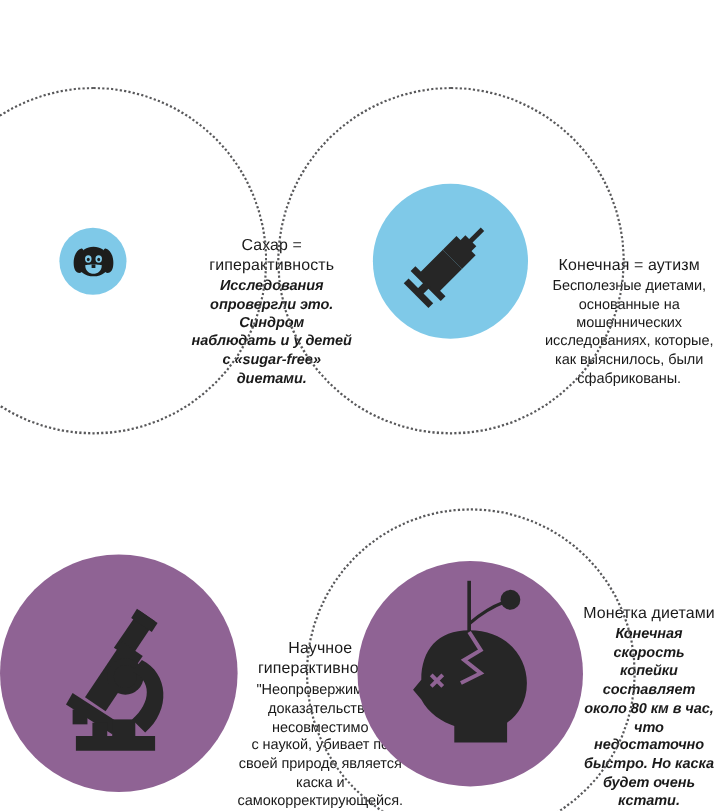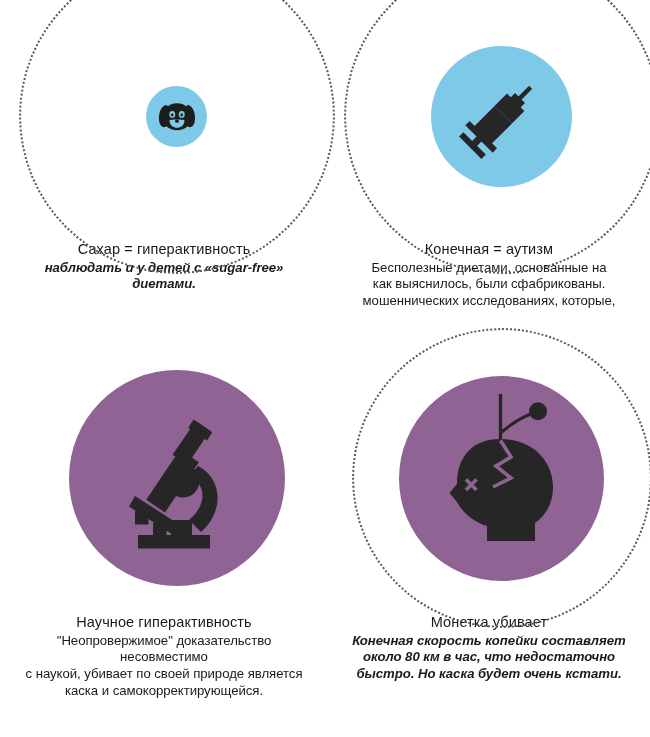--- a/index.html
+++ b/index.html
@@ -19,23 +19,21 @@
     width: 650px;
     height: 737px;
     display: grid;
     grid-template-columns: 325px 325px;
     grid-template-rows: 353px 384px;
   }
 
   .panel {
     position: relative;
     display: flex;
-    flex-direction: column;
-    align-items: flex-start;
-    margin-left: 14px;
+    align-items: flex-end;
   }
 
   
   .stage {
     position: relative;
     width: 325px;
     display: flex;
     align-items: center;
     justify-content: center;
   }
@@ -127,20 +125,21 @@
             <ellipse cx="38" cy="35" rx="3.4" ry="4"></ellipse>
             <ellipse cx="62" cy="35" rx="3.4" ry="4"></ellipse>
             <rect x="45.6" y="47" width="8.8" height="8" rx="1"></rect>
           </g>
         </svg>
       </div>
     </div>
     <div class="caption cap-tl">
       <p class="title">Сахар = гиперактивность</p>
       <p class="body italic">
+        <span class="line">Исследования опровергли это. Синдром</span>
         <span class="line">наблюдать и у детей с «sugar-free» диетами.</span>
       </p>
     </div>
   </div>
 
   <div class="panel">
     <div class="stage stage-tr">
       <div class="ring ring-tr"></div>
       <div class="disc disc-tr" style="background:#7fc9e8">
         <svg width="88" height="88" viewBox="0 0 100 100">
@@ -160,22 +159,22 @@
 
             <rect x="32" y="94" width="36" height="7"></rect>
           </g>
         </svg>
       </div>
     </div>
     <div class="caption cap-tr">
       <p class="title">Конечная = аутизм</p>
       <p class="body upright">
         <span class="line">Бесполезные диетами, основанные на</span>
+        <span class="line">мошеннических исследованиях, которые,</span>
         <span class="line">как выяснилось, были сфабрикованы.</span>
-        <span class="line">мошеннических исследованиях, которые,</span>
       </p>
     </div>
   </div>
 
   <div class="panel">
     <div class="stage stage-bl">
       <div class="disc disc-bl" style="background:#8f6394">
         <svg width="150" height="150" viewBox="0 0 100 100">
           <g fill="#262626">
 
@@ -228,21 +227,21 @@
           <path d="M49 31 L56 42 L46 48 L56 56 L44 62" stroke="#8f6394" stroke-width="2.4" fill="none"></path>
 
           <g stroke="#8f6394" stroke-width="2.4">
             <path d="M26 57 L33 64"></path>
             <path d="M33 57 L26 64"></path>
           </g>
         </svg>
       </div>
     </div>
     <div class="caption cap-br">
-      <p class="title">Монетка убивает</p>
+      <p class="title">Монетка диетами</p>
       <p class="body italic">
         <span class="line">Конечная скорость копейки составляет</span>
         <span class="line">около 80 км в час, что недостаточно</span>
         <span class="line"><span>быстро. </span><span class="strong">Но каска будет очень кстати.</span></span>
       </p>
     </div>
   </div>
 
 </div>
 

